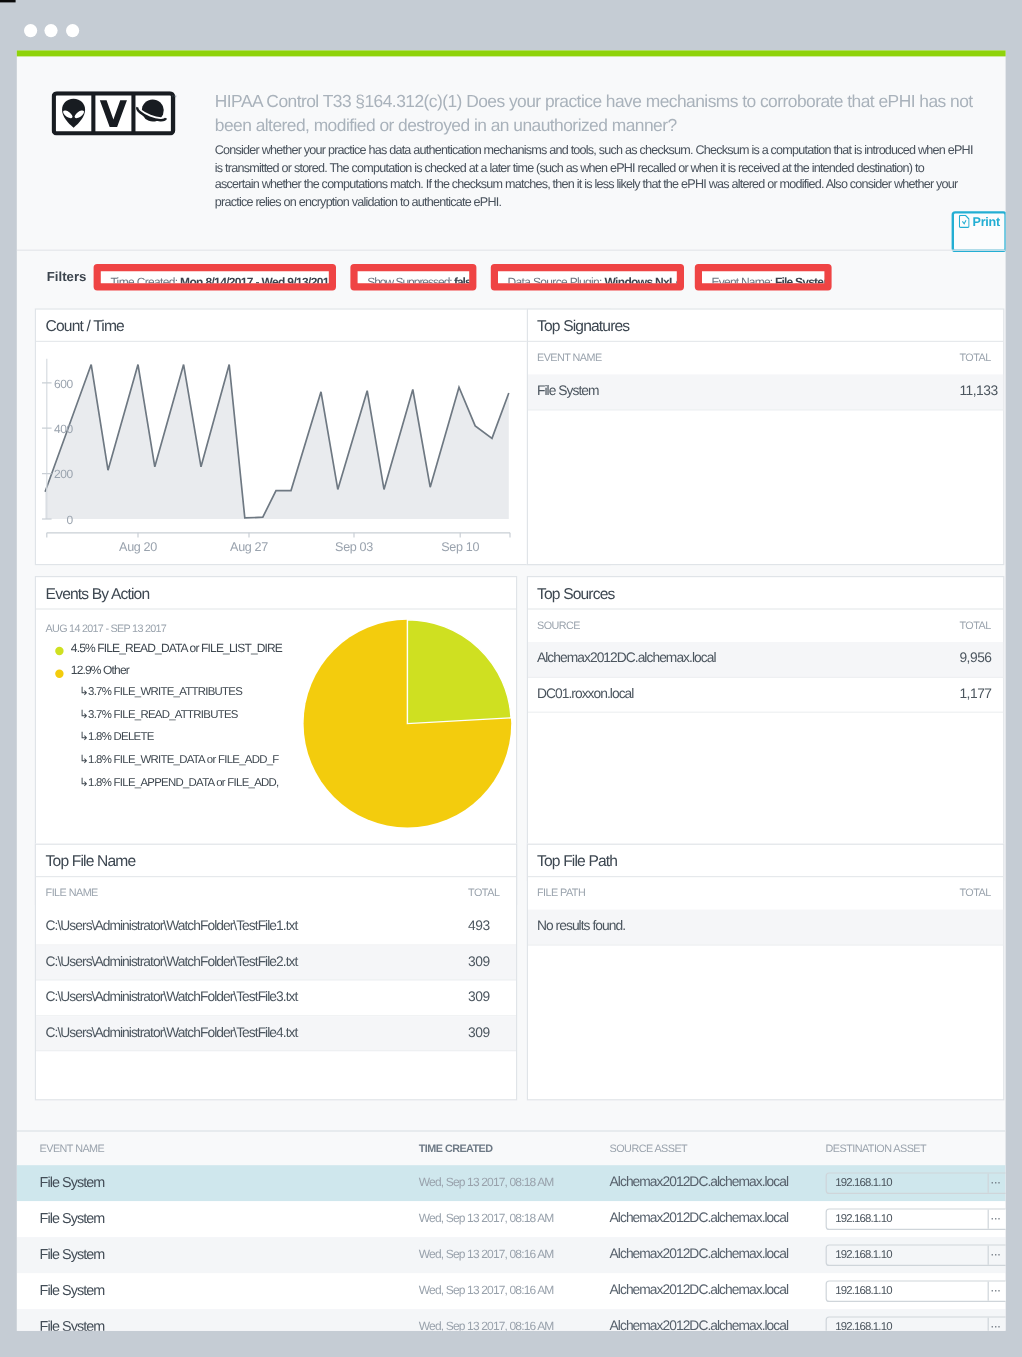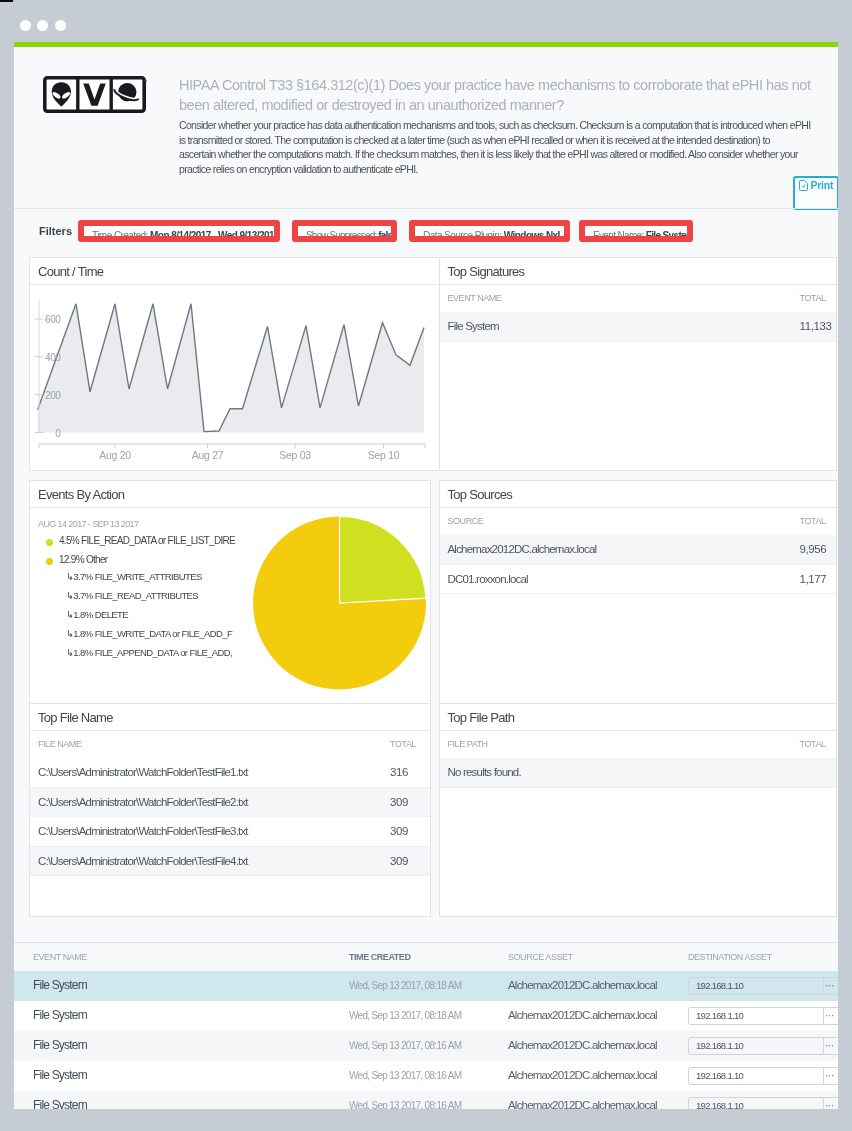--- a/index.html
+++ b/index.html
@@ -136,21 +136,21 @@
     <div class="panel" style="left:424.5px;top:433px;width:398.5px;height:254px">
       <div class="ph">Top Sources</div>
       <div class="thead"><span>SOURCE</span><span class="tot">TOTAL</span></div>
       <div class="trow shade"><span>Alchemax2012DC.alchemax.local</span><span class="tot">9,956</span></div>
       <div class="trow"><span>DC01.roxxon.local</span><span class="tot">1,177</span></div>
     </div>
 
     <div class="panel" style="left:15px;top:656px;width:402px;height:213.5px">
       <div class="ph">Top File Name</div>
       <div class="thead"><span>FILE NAME</span><span class="tot">TOTAL</span></div>
-      <div class="trow"><span>C:\Users\Administrator\WatchFolder\TestFile1.txt</span><span class="tot">316</span></div>
+      <div class="trow"><span>C:\Users\Administrator\WatchFolder\TestFile1.txt</span><span class="tot">493</span></div>
       <div class="trow shade"><span>C:\Users\Administrator\WatchFolder\TestFile2.txt</span><span class="tot">309</span></div>
       <div class="trow"><span>C:\Users\Administrator\WatchFolder\TestFile3.txt</span><span class="tot">309</span></div>
       <div class="trow shade"><span>C:\Users\Administrator\WatchFolder\TestFile4.txt</span><span class="tot">309</span></div>
     </div>
 
     <div class="panel" style="left:424.5px;top:656px;width:398.5px;height:213.5px">
       <div class="ph">Top File Path</div>
       <div class="thead"><span>FILE PATH</span><span class="tot">TOTAL</span></div>
       <div class="trow shade"><span>No results found.</span></div>
     </div>

